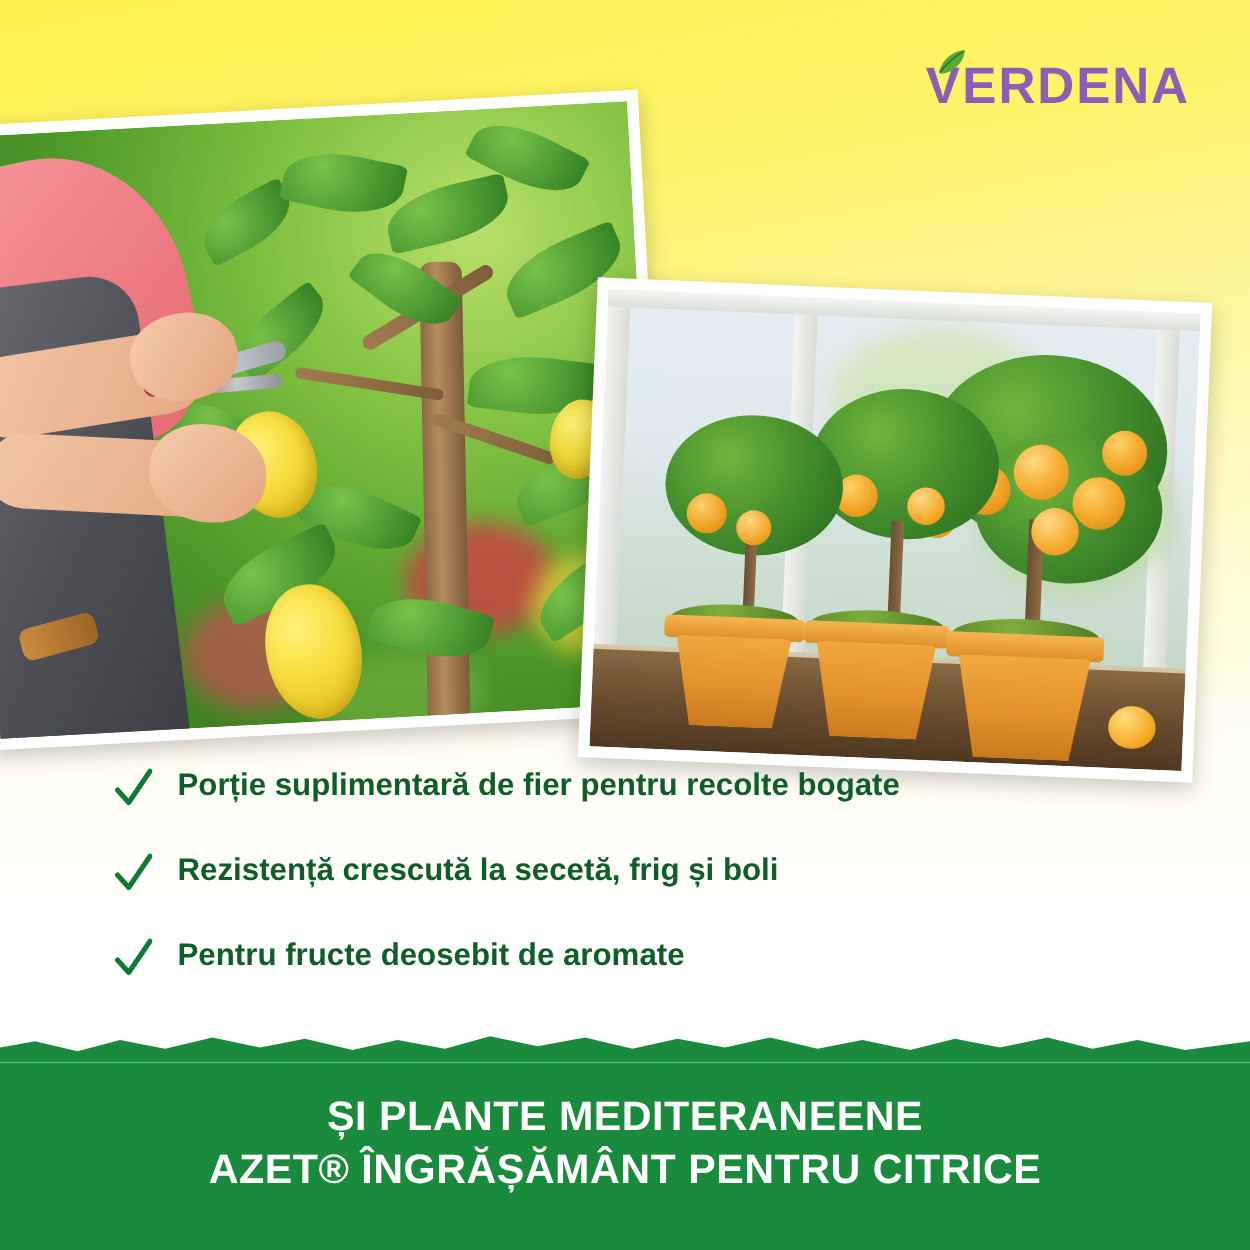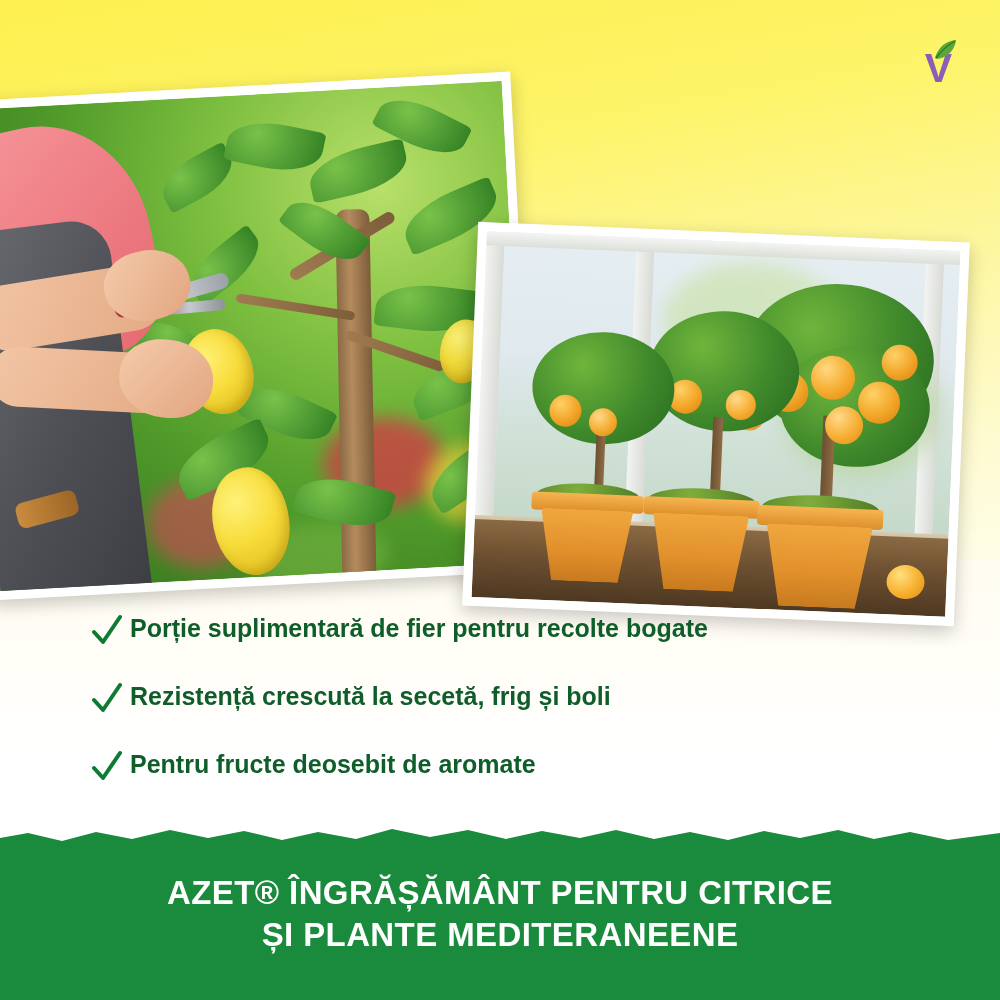--- a/index.html
+++ b/index.html
@@ -228,21 +228,21 @@
   
   .benefits {
     position: absolute;
     left: 92px;
     top: 612px;
     width: 830px;
   }
   .benefit {
     display: flex;
     align-items: flex-start;
-    gap: 8px;
+    gap: 20px;
     margin-bottom: 34px;
   }
   .check {
     flex: 0 0 auto;
     width: 30px;
     height: 34px;
     position: relative;
     top: 2px;
   }
   .benefit-text {
@@ -289,20 +289,21 @@
 
   <div class="top-band"></div>
   <div class="bottom-wash"></div>
 
   <div class="logo">
     <span class="logo-v">V</span>
     <svg class="logo-leaf" viewBox="0 0 26 22">
       <path d="M3 19 C6 8, 14 2, 24 1 C23 11, 15 19, 5 20 Z" fill="#5aa83c"></path>
       <path d="M4 19 C9 12, 16 6, 23 2" stroke="#2f7a22" stroke-width="1.4" fill="none"></path>
     </svg>
+    <span class="logo-text">ERDENA</span>
   </div>
 
   <div class="photo photo-left">
     <div class="photo-inner">
       <div class="scene-left">
 
         <div class="blur-blob" style="left:330px;top:330px;width:120px;height:90px;background:#cf3f45;opacity:.8;"></div>
         <div class="blur-blob" style="left:430px;top:360px;width:90px;height:80px;background:#e0cf3a;opacity:.75;"></div>
         <div class="blur-blob" style="left:150px;top:380px;width:110px;height:90px;background:#d8455a;opacity:.6;"></div>
         <div class="blur-blob" style="left:250px;top:430px;width:140px;height:70px;background:#6fae3e;opacity:.7;"></div>
@@ -420,18 +421,18 @@
       <div class="benefit-text">Pentru fructe deosebit de aromate</div>
     </div>
 
   </div>
 
   <svg class="footer-torn" viewBox="0 0 1000 26" preserveAspectRatio="none">
     <path d="M0 26 L0 14 L28 9 L62 17 L96 8 L132 15 L170 6 L208 14 L244 7 L282 16 L318 8 L356 15 L392 5 L430 13 L468 6 L506 15 L542 7 L580 14 L616 6 L654 15 L690 8 L728 16 L764 7 L800 14 L838 6 L874 15 L910 8 L948 16 L1000 9 L1000 26 Z" fill="#1a8a3c"></path>
   </svg>
   <div class="footer">
     <div class="footer-title">
+      <div>ȘI PLANTE MEDITERANEENE</div>
       <div>AZET® ÎNGRĂȘĂMÂNT PENTRU CITRICE</div>
-      <div>ȘI PLANTE MEDITERANEENE</div>
     </div>
   </div>
 
 </div>
 
 </body></html>

